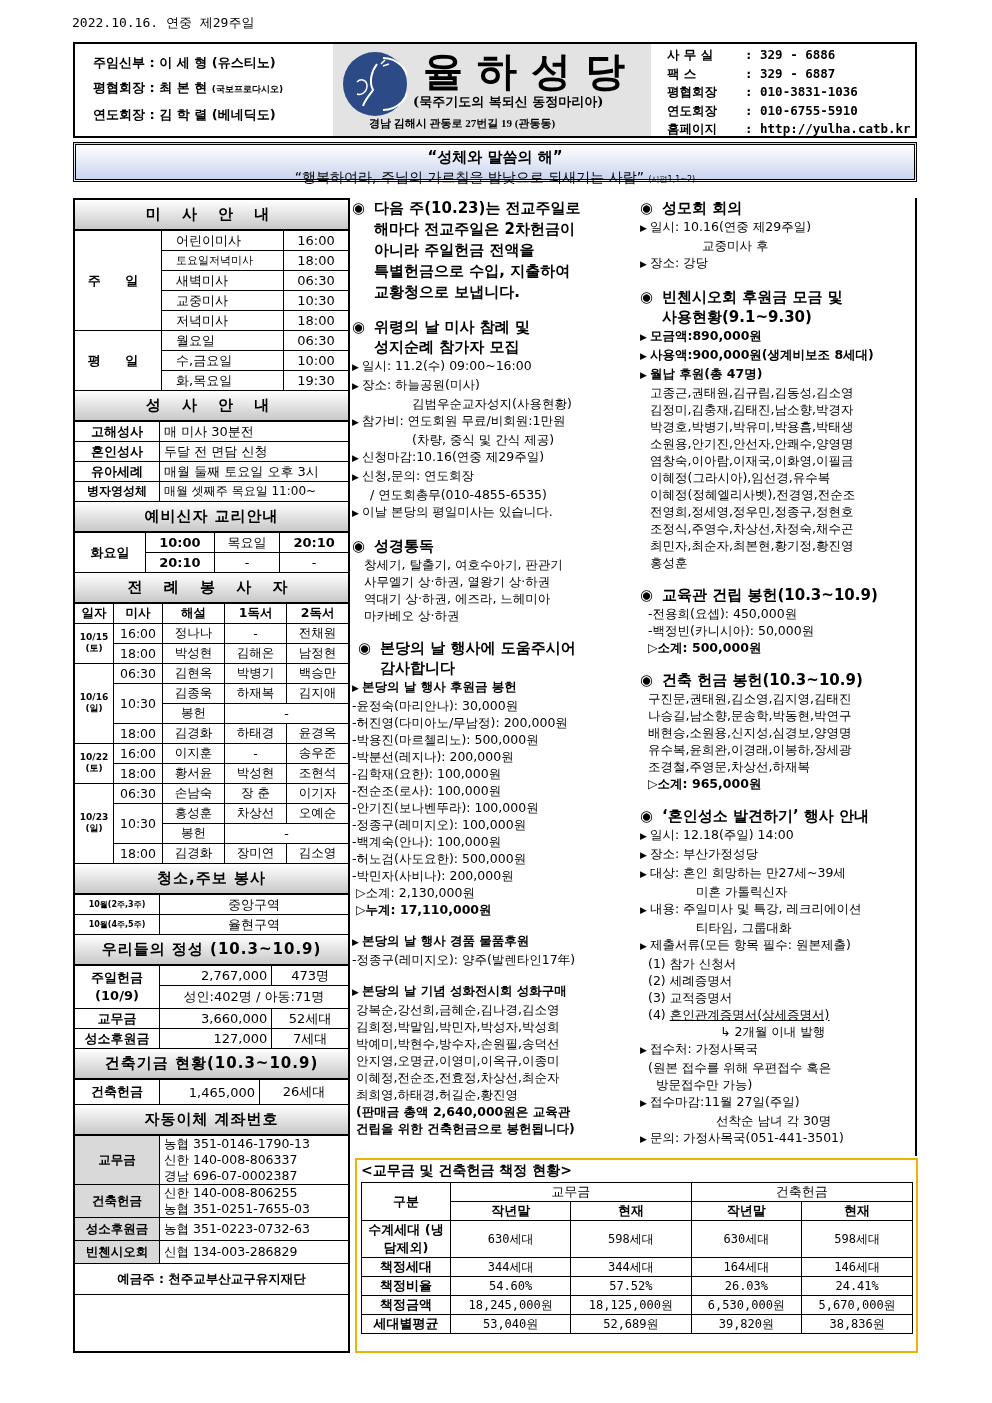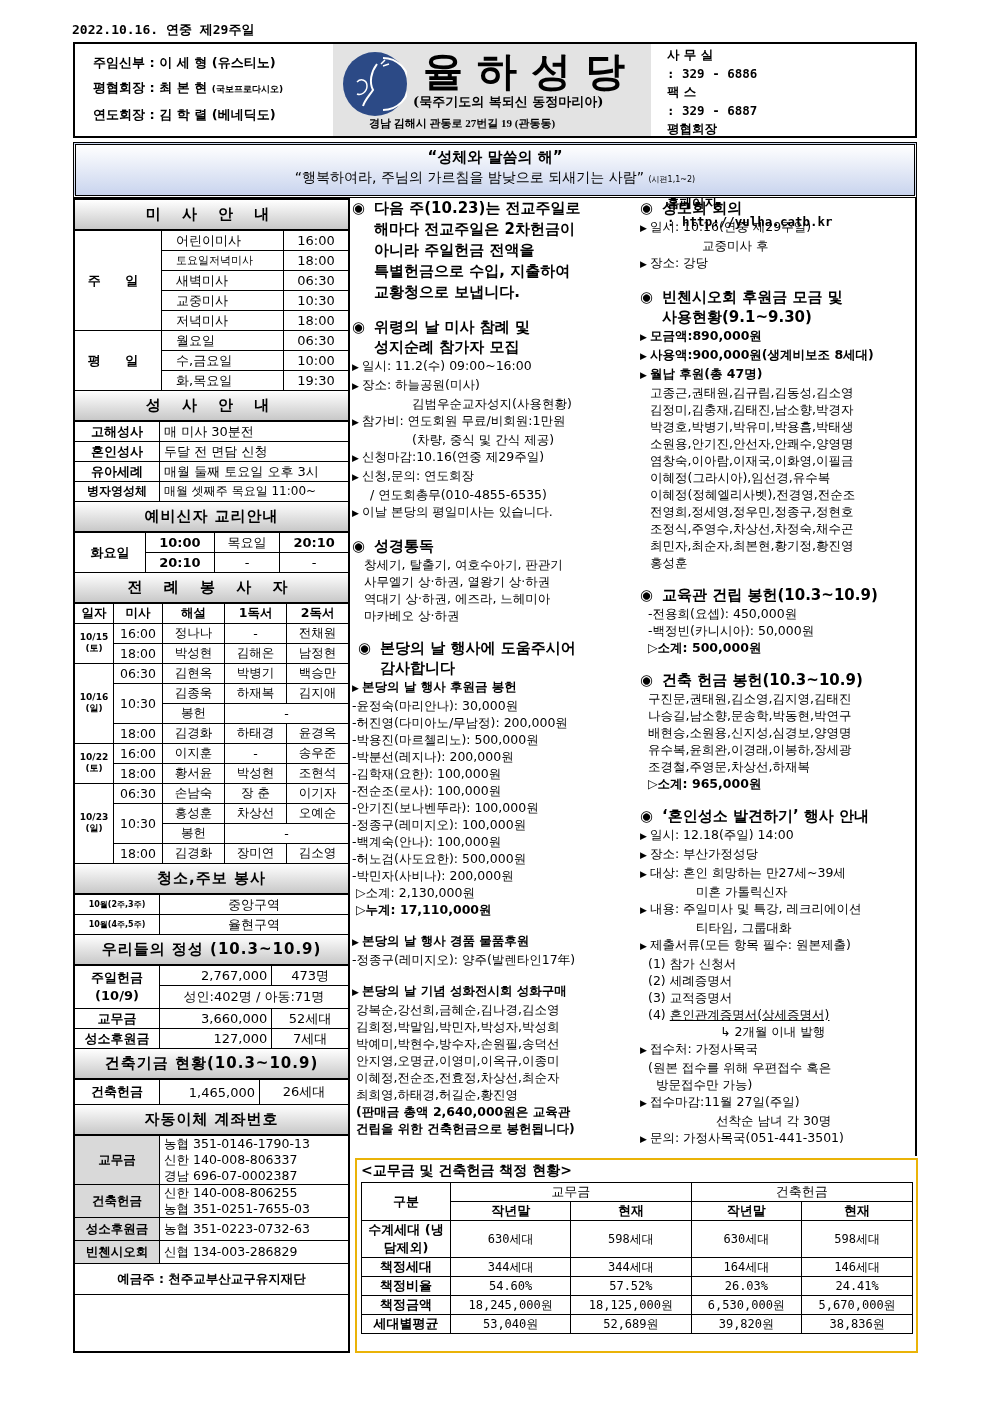--- a/index.html
+++ b/index.html
@@ -1,30 +1,30 @@
 <!DOCTYPE html>
 <html><head>
 <meta charset="utf-8">
 <style>
   html,body{margin:0;padding:0;background:#fff;}
   body{width:992px;height:1403px;position:relative;font-family:"DejaVu Sans","Liberation Sans",sans-serif;color:#000;overflow:hidden;}
-  .topdate{position:absolute;left:72px;top:21px;font-size:13px;font-weight:bold;font-family:"DejaVu Sans Mono",monospace;}
+  .topdate{position:absolute;left:72px;top:14px;font-size:13px;font-weight:normal;font-family:"DejaVu Sans Mono",monospace;}
   .header{position:absolute;left:73px;top:42px;width:844px;height:96px;border:2px solid #000;display:flex;box-sizing:border-box;}
   .h-left{width:240px;padding:6px 0 0 18px;font-size:13px;font-weight:bold;line-height:25px;}
   .h-left .sm{font-size:9px;}
   .h-mid{width:318px;background:#e3e3e3;position:relative;}
   .logo{position:absolute;left:10px;top:8px;width:64px;height:64px;border-radius:50%;background:#2c4a86;}
   .logo svg{position:absolute;left:0;top:0;}
   .church-name{position:absolute;left:90px;top:0px;font-size:40px;font-weight:bold;letter-spacing:14px;}
   .church-sub{position:absolute;left:80px;top:49px;font-size:13px;font-weight:bold;font-family:"DejaVu Serif",serif;}
   .church-addr{position:absolute;left:36px;top:72px;font-size:11px;font-weight:bold;font-family:Liberation Serif, serif;}
   .h-right{flex:1;padding:2px 0 0 16px;font-size:12.5px;font-weight:bold;line-height:18.5px;font-family:"DejaVu Sans Mono",monospace;}
-  .h-right .row{display:flex;flex-direction:column;}
+  .h-right .row{display:flex;}
   .h-right .lbl{width:78px;font-family:"DejaVu Sans",sans-serif;}
-  .theme{position:absolute;left:73px;top:142px;width:844px;height:56px;border:3px double #000;box-sizing:border-box;background:linear-gradient(#ffffff,#c9d4ee);text-align:center;}
+  .theme{position:absolute;left:73px;top:142px;width:844px;height:40px;border:3px double #000;box-sizing:border-box;background:linear-gradient(#ffffff,#c9d4ee);text-align:center;}
   .theme .t1{font-size:15px;font-weight:bold;margin-top:3px;}
   .theme .t2{font-size:14px;margin-top:2px;}
   .theme .t2 small{font-size:8px;}
   .leftcol{position:absolute;left:73px;top:198px;width:277px;height:1155px;border:2px solid #000;box-sizing:border-box;}
   .sect{height:29px;background:linear-gradient(#ffffff,#c8c8c8);border-bottom:1px solid #000;text-align:center;font-weight:bold;font-size:15px;line-height:29px;letter-spacing:8px;}
   .sect.nosp{letter-spacing:1px;}
   table{border-collapse:collapse;}
   .lt{width:100%;font-size:13px;}
   .lt td{border:1px solid #000;padding:0 4px;height:19px;}
   .lt tr td:first-child{border-left:none;}

